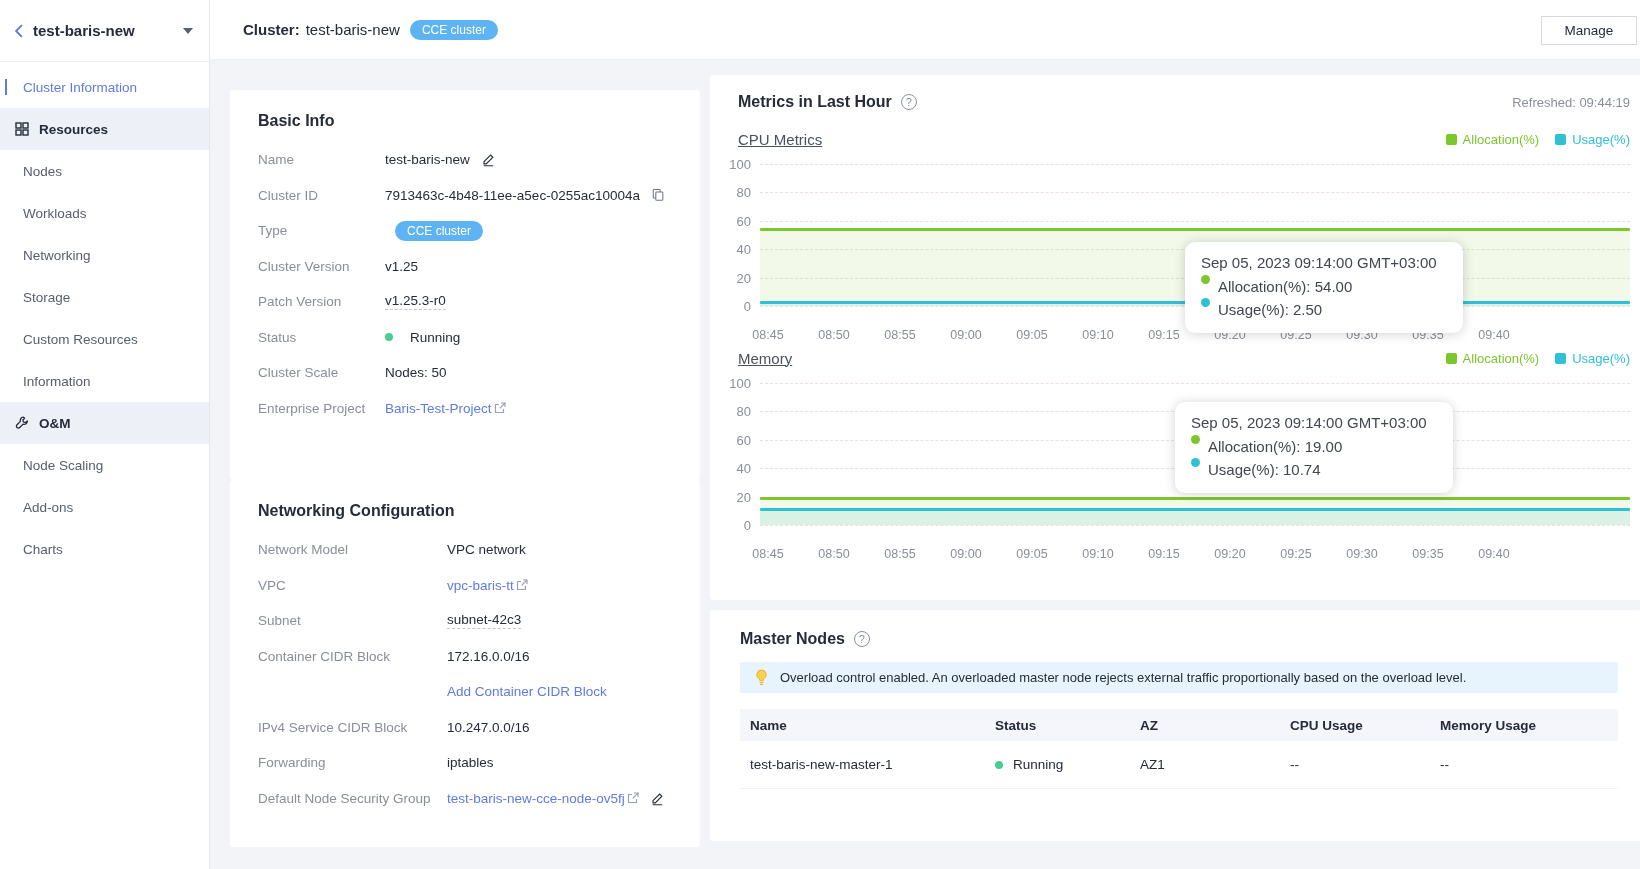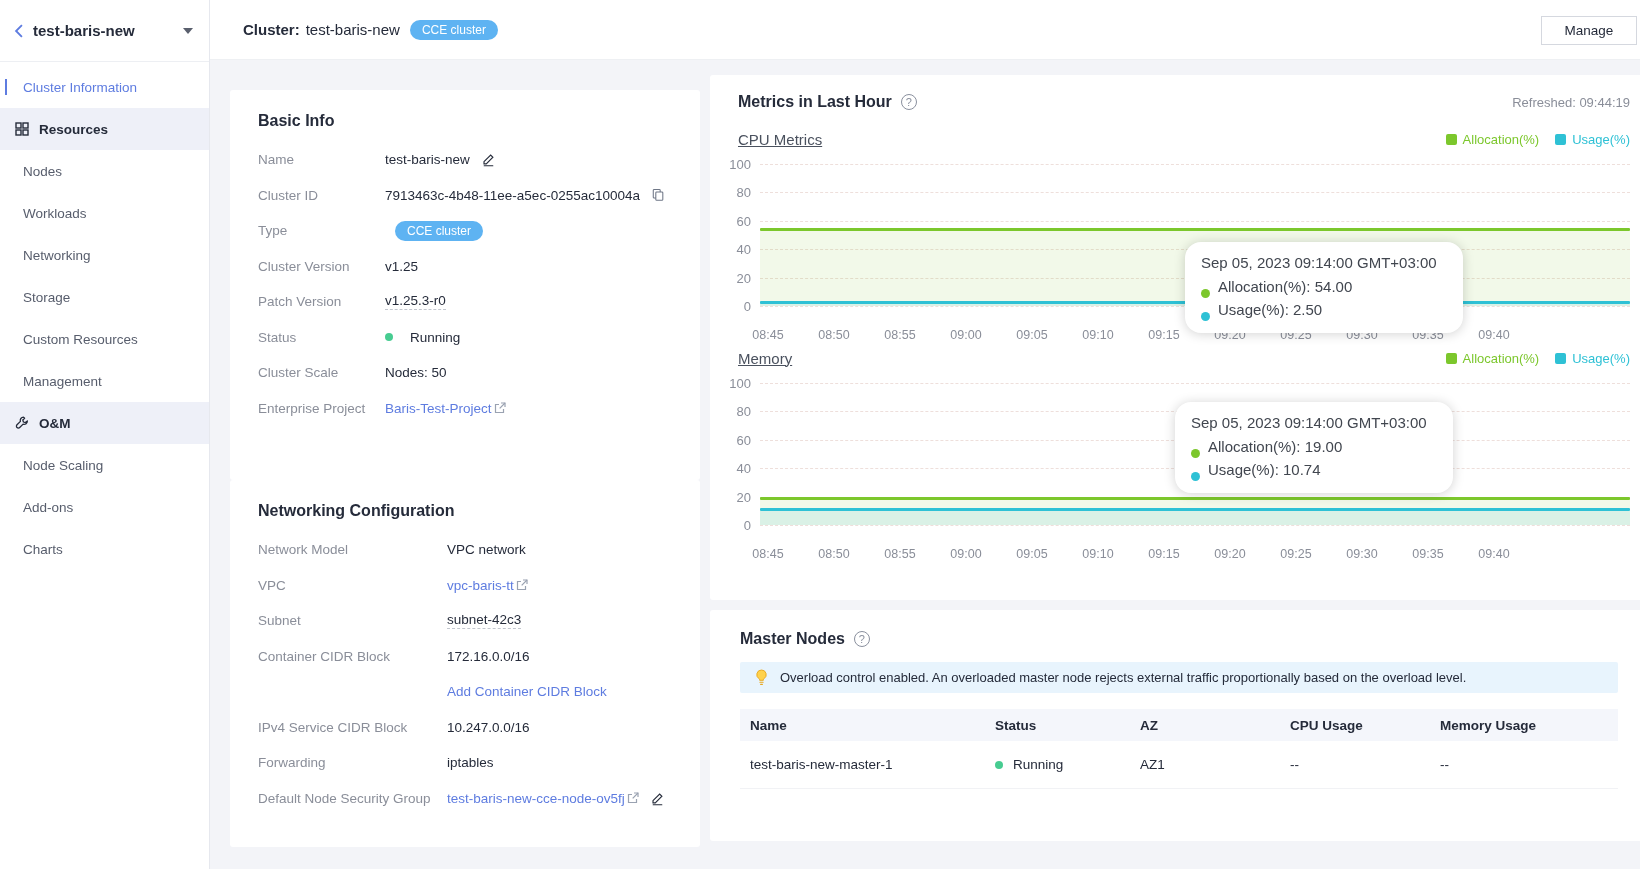--- a/index.html
+++ b/index.html
@@ -56,23 +56,23 @@
   .legend { display:flex; gap:16px; align-items:center; }
   .legend-item { display:flex; align-items:center; gap:6px; font-size:13px; cursor:pointer; }
   .legend-swatch { width:11px; height:11px; border-radius:2px; display:inline-block; }
   .plot { position:relative; height:142px; margin-left:22px; margin-top:15px; }
   .gridline { position:absolute; left:0; right:0; border-top:1px dashed #eedfdb; }
   .ylabel { position:absolute; right:100%; margin-right:9px; transform:translateY(-50%); font-size:13px; color:#8a8e99; white-space:nowrap; }
   .sfill { position:absolute; left:0; right:0; bottom:0; }
   .sline { position:absolute; left:0; right:0; height:3px; border-radius:1px; }
   .xaxis { position:relative; height:24px; margin-left:22px; }
   .xtick { position:absolute; top:22px; transform:translateX(-50%); font-size:12.5px; color:#8a8e99; }
-  .chart-tooltip { position:absolute; width:278px; background:#fff; border-radius:16px; box-shadow:0 1px 12px rgba(0,0,0,.18); padding:9px 16px 12px; z-index:6; font-size:15px; color:#41464f; }
+  .chart-tooltip { position:absolute; width:278px; background:#fff; border-radius:10px; box-shadow:0 1px 12px rgba(0,0,0,.18); padding:9px 16px 12px; z-index:6; font-size:15px; color:#41464f; }
   .tt-title { line-height:24px; }
-  .tt-row { display:flex; align-items:flex-end; gap:8px; line-height:23px; }
+  .tt-row { display:flex; align-items:flex-start; gap:8px; line-height:23px; }
   .tt-dot { width:9px; height:9px; border-radius:50%; flex-shrink:0; }
 
   
   .banner { margin-top:14px; background:#e8f4fd; border-radius:2px; padding:7px 14px; font-size:13px; color:#252b3a; display:flex; align-items:center; gap:11px; }
   .tbl { margin-top:16px; }
   .tbl-head, .tbl-row { display:grid; grid-template-columns:245px 145px 150px 150px 1fr; align-items:center; padding-left:10px; }
   .tbl-head { background:#f4f6fb; height:32px; font-size:13.5px; font-weight:bold; color:#252b3a; }
   .tbl-row { height:48px; font-size:13.5px; color:#252b3a; border-bottom:1px solid #f1f2f5; cursor:pointer; }
   .cell-status { display:flex; align-items:center; }
 </style>
@@ -115,21 +115,21 @@
         <div class="mi">
           <span>Networking</span>
         </div>
         <div class="mi">
           <span>Storage</span>
         </div>
         <div class="mi">
           <span>Custom Resources</span>
         </div>
         <div class="mi">
-          <span>Management</span>
+          <span>Information</span>
         </div>
         <div class="mi section">
           <span class="mico">
             <svg width="16" height="16" viewBox="0 0 16 16" fill="none" stroke="#252b3a" stroke-width="1.3">
               <path d="M9.5 2.2a3.2 3.2 0 0 0-3.1 4.2L3 9.8a1.9 1.9 0 1 0 2.7 2.7l3.4-3.4a3.2 3.2 0 0 0 4.3-3.2l-2 1.7-2-.6-.6-2 1.8-1.7z" stroke-linejoin="round"></path>
             </svg>
           </span>
           <span>O&amp;M</span>
         </div>
         <div class="mi">

